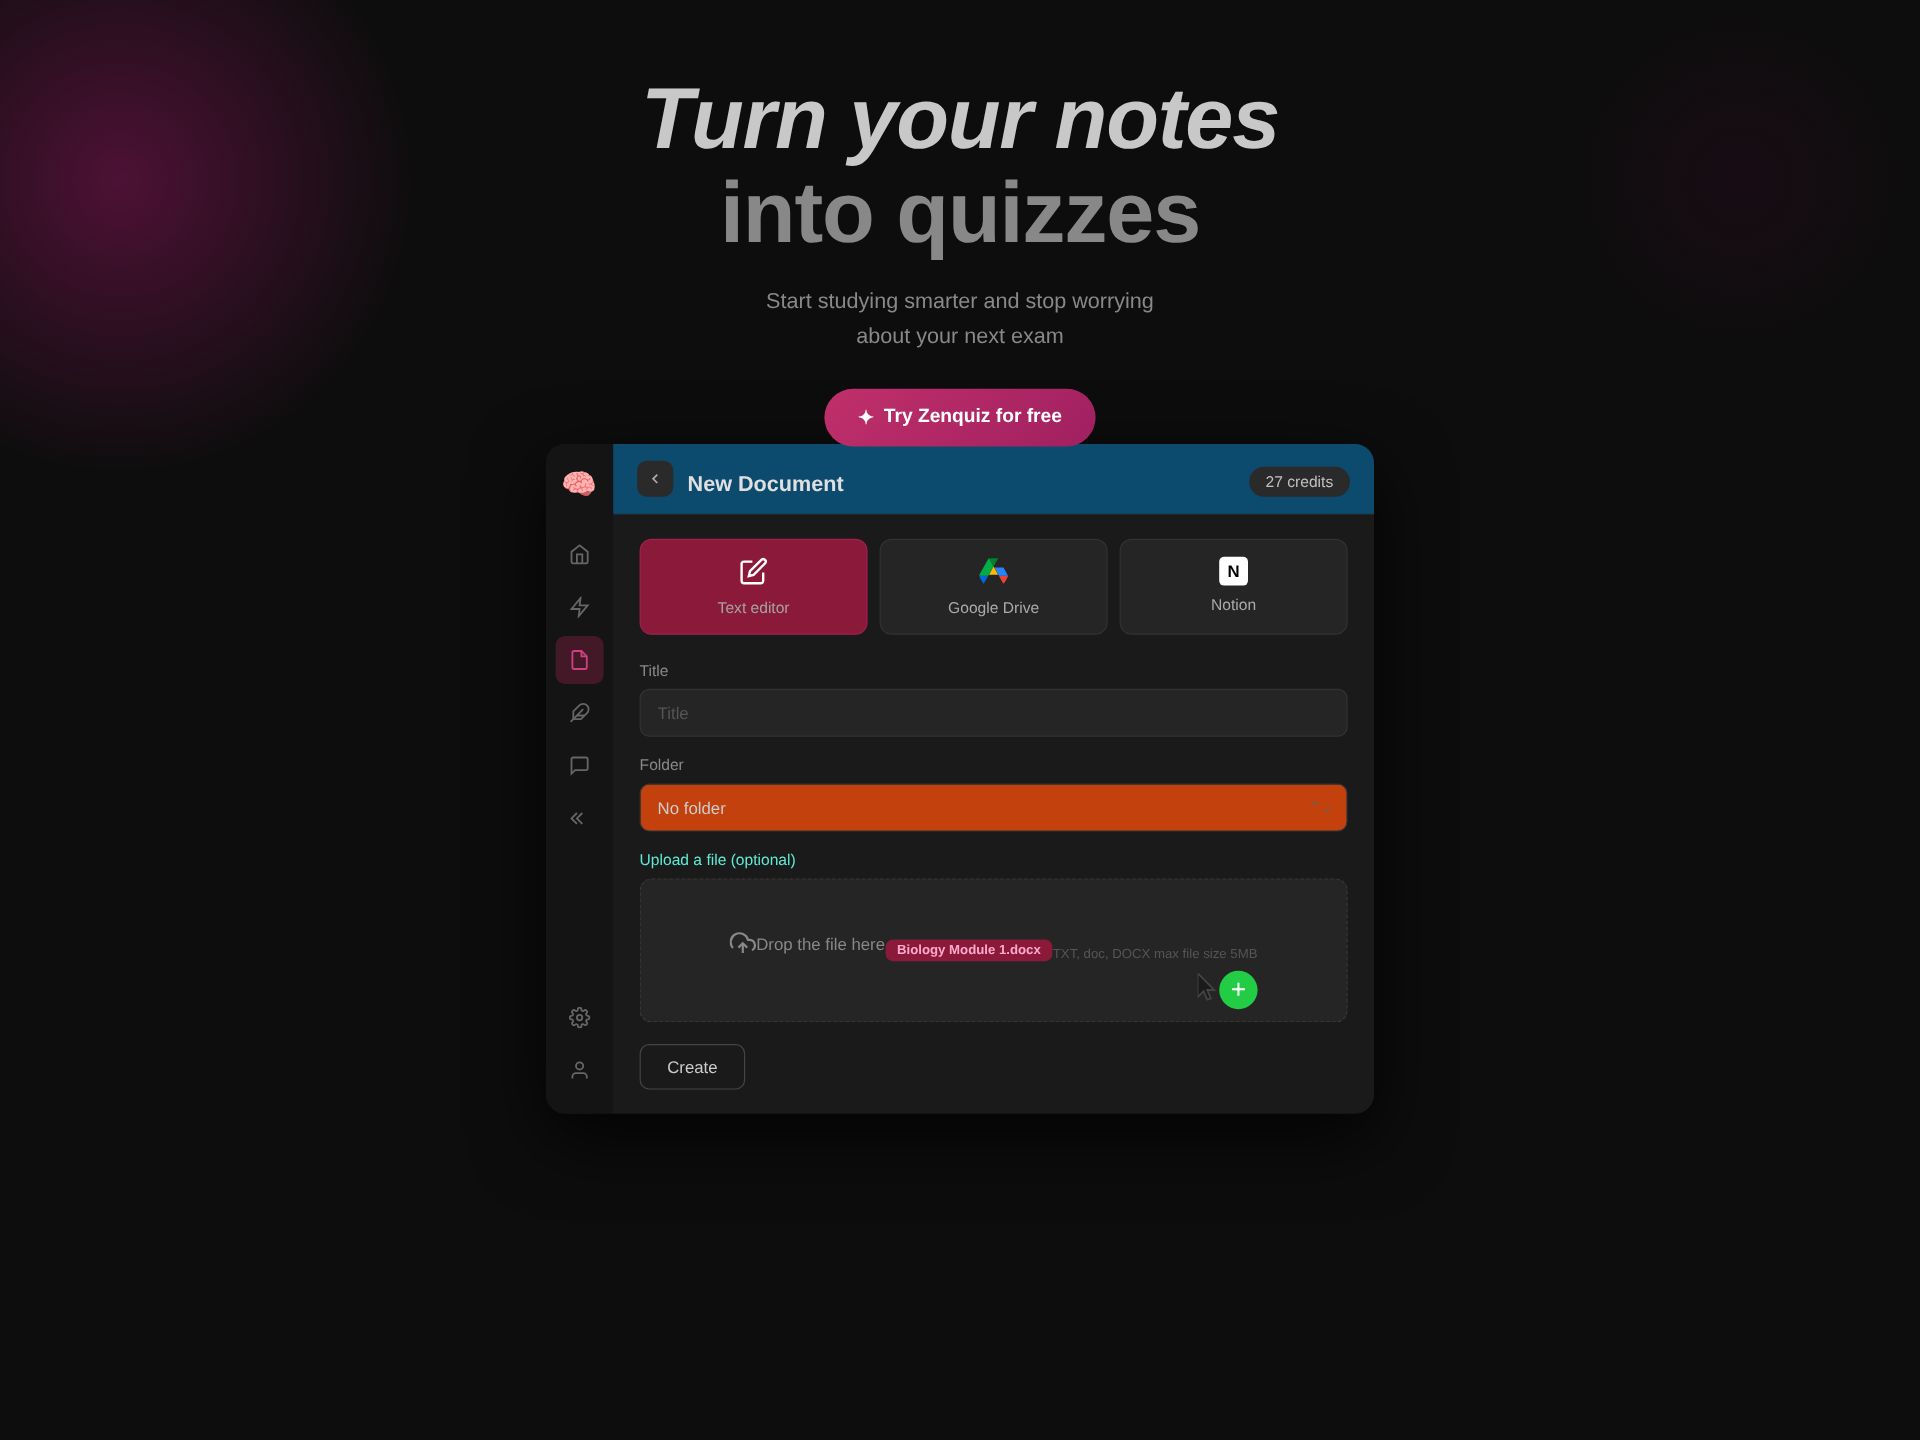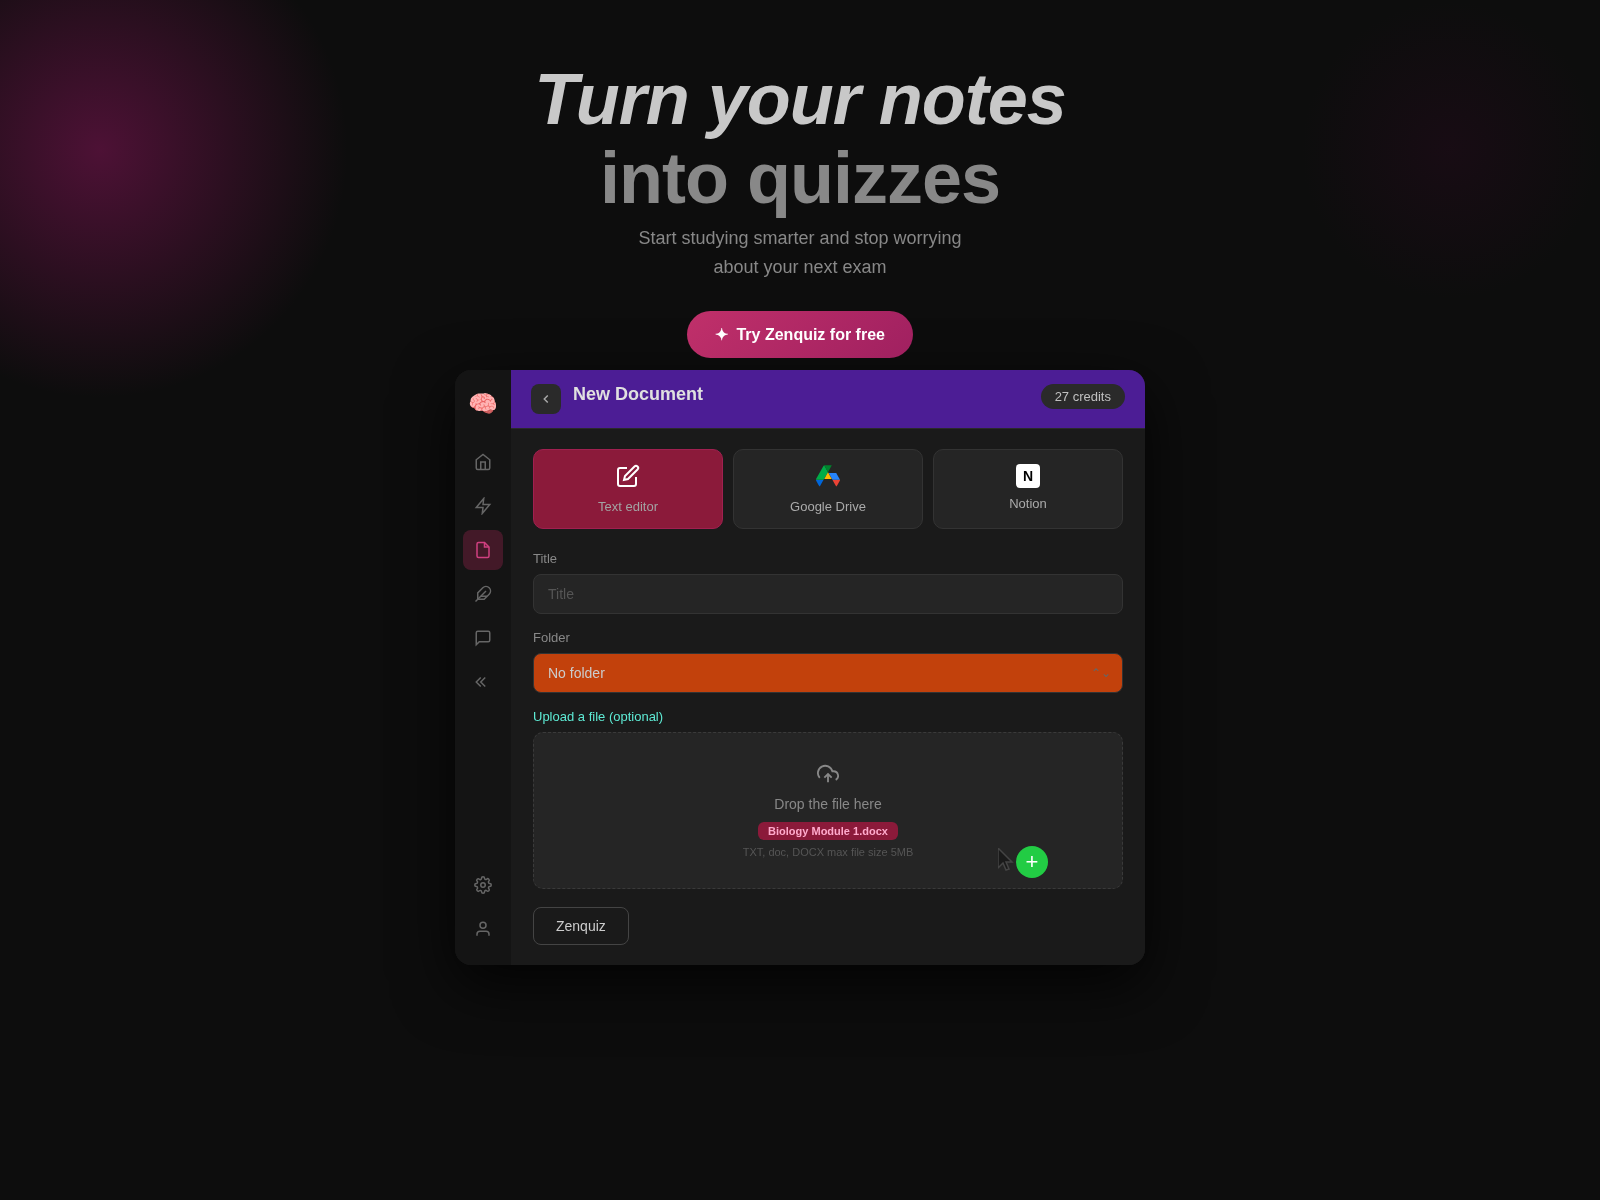--- a/index.html
+++ b/index.html
@@ -55,21 +55,21 @@
       line-height: 1.1;
       font-style: italic;
     }
 
     .hero-title-line2 {
       font-size: 72px;
       font-weight: 700;
       color: #888888;
       letter-spacing: -1px;
       line-height: 1.1;
-      margin-bottom: 7px;
+      margin-bottom: 20px;
     }
 
     .hero-subtitle {
       font-size: 18px;
       color: #888;
       line-height: 1.5;
       margin-bottom: 30px;
     }
 
     .cta-button {
@@ -151,24 +151,24 @@
     .main-content {
       flex: 1;
       padding: 0;
       background: #1a1a1a;
       border-radius: 0 16px 16px 0;
     }
 
     
     .header {
       display: flex;
-      align-items: flex-start;
+      align-items: flex-end;
       padding: 14px 20px;
       border-bottom: 1px solid #2a2a2a;
-      background: #4c1d95;
+      background: #0c4a6e;
       border-radius: 0 16px 0 0;
     }
 
     .back-btn {
       width: 30px;
       height: 30px;
       border-radius: 8px;
       background: #2a2a2a;
       display: flex;
       align-items: center;
@@ -303,21 +303,20 @@
       margin-bottom: 8px;
       font-weight: 500;
     }
 
     .upload-area {
       background: #252525;
       border: 1.5px dashed #3a3a3a;
       border-radius: 10px;
       padding: 30px 20px;
       display: flex;
-      flex-direction: column;
       align-items: center;
       justify-content: center;
       cursor: pointer;
       margin-bottom: 18px;
       position: relative;
       min-height: 120px;
     }
 
     .upload-icon {
       font-size: 20px;
@@ -544,17 +543,17 @@
               <polygon points="0,0 0,20 5,15 8,22 11,21 8,14 14,14" fill="#1a1a1a" stroke="#444" stroke-width="1.5"></polygon>
             </svg>
 
             <div class="green-plus" style="position:relative;left:-4px;bottom:-4px;">+</div>
           </div>
         </div>
       </div>
 
       
       <button class="create-btn">
-        <span>Zenquiz</span>
+        <span>Create</span>
       </button>
     </div>
   </div>
 </div>
 
 </body></html>

